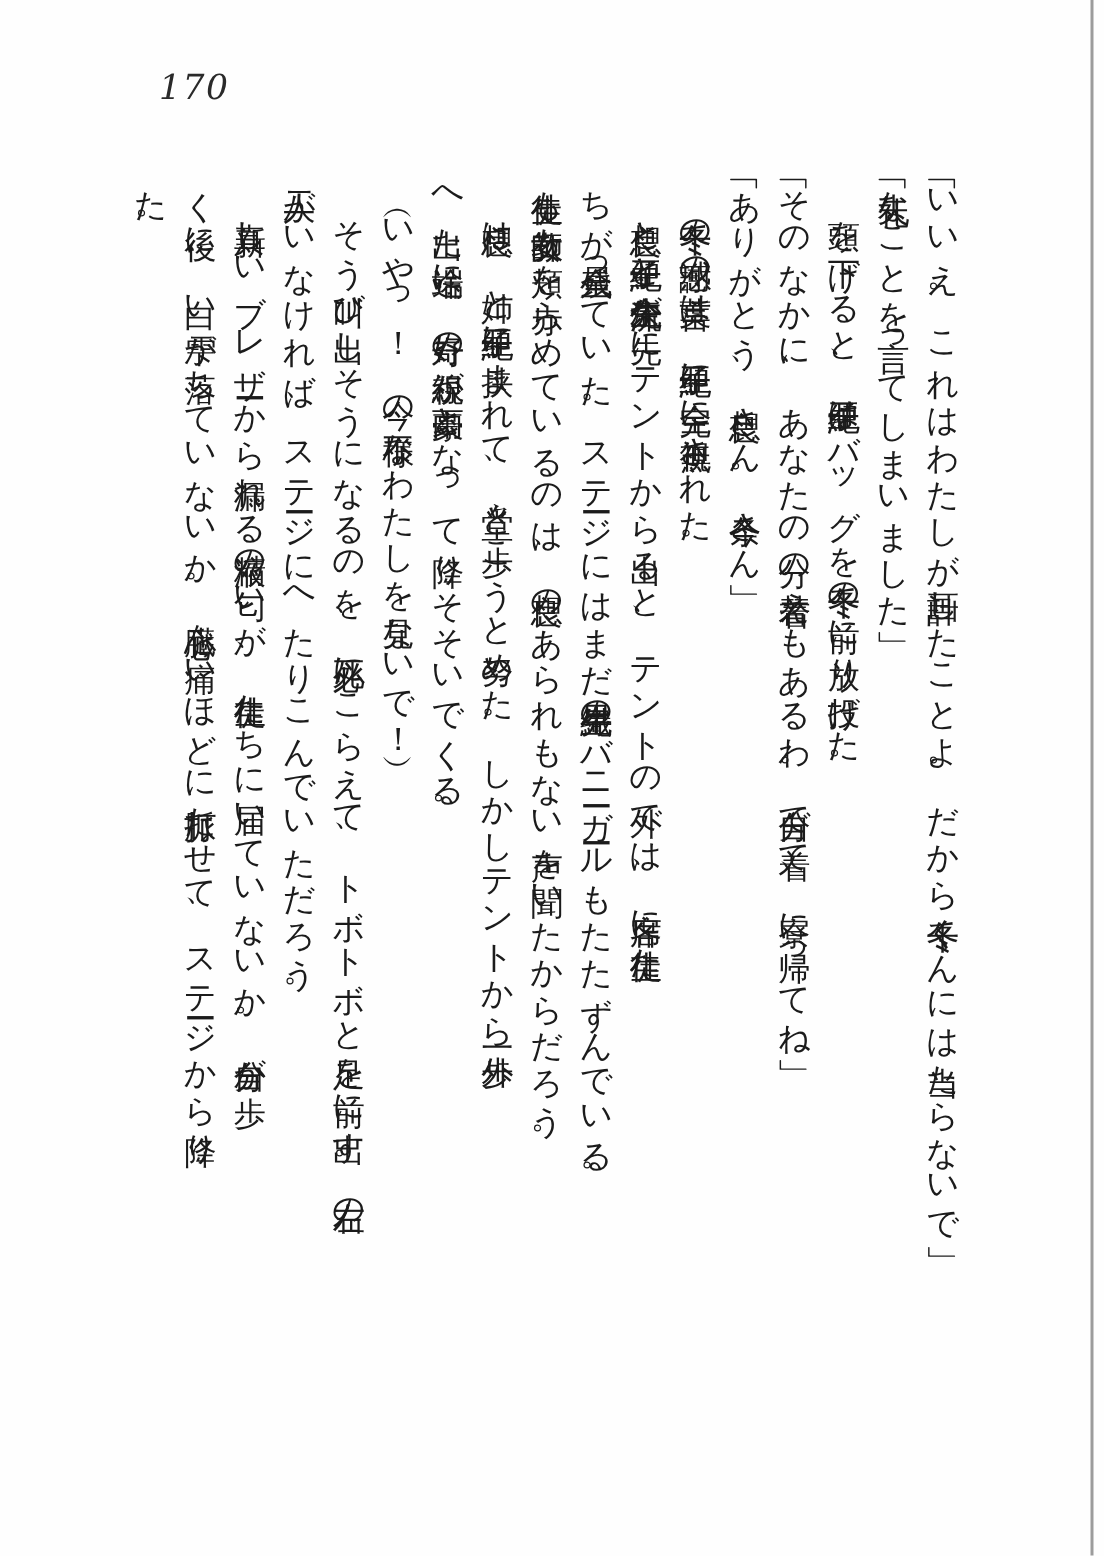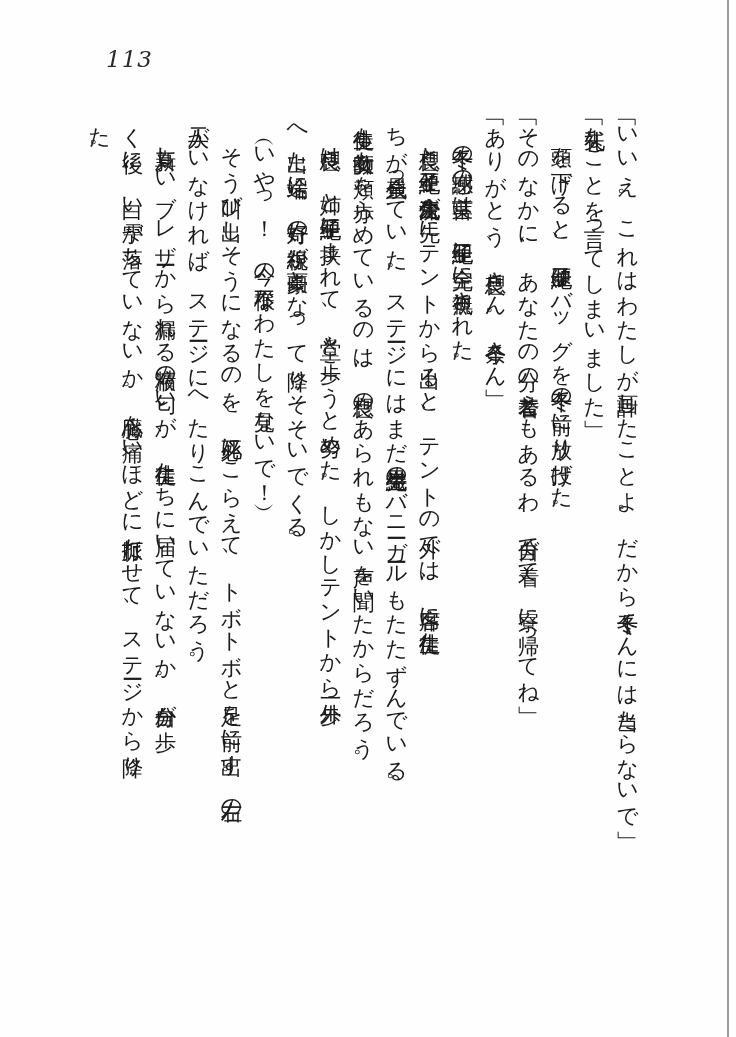--- a/index.html
+++ b/index.html
@@ -56,21 +56,21 @@
   }
   .line.indent {
     padding-top: 20px;
   }
 </style>
 </head>
 <body>
 
 <div class="page">
 
-  <div class="page-number">113</div>
+  <div class="page-number">170</div>
 
   <div class="text-block">
     <div class="line">「いいえ。これはわたしが計画したことよ。だから千冬くんには当たらないで」</div>
     <div class="line">「失礼なことを言ってしまいました」</div>
     <div class="line indent">頭を下げると、亜紀子はバッグを千冬の前に放り投げた。</div>
     <div class="line">「そのなかに、あなたの分の着替えもあるわ。自分で着て、寮に帰ってね」</div>
     <div class="line">「ありがとう、想良さん。今条さん」</div>
     <div class="line indent">千冬の感謝の言葉は、亜紀子に完全に無視された。</div>
     <div class="line indent">想良と亜紀子と流奈先生が先にテントから出ると、テントの外では、客席に生徒た</div>
     <div class="line">ちが全員残っていた。ステージにはまだ早織先生のバニーガールもたたずんでいる。</div>

